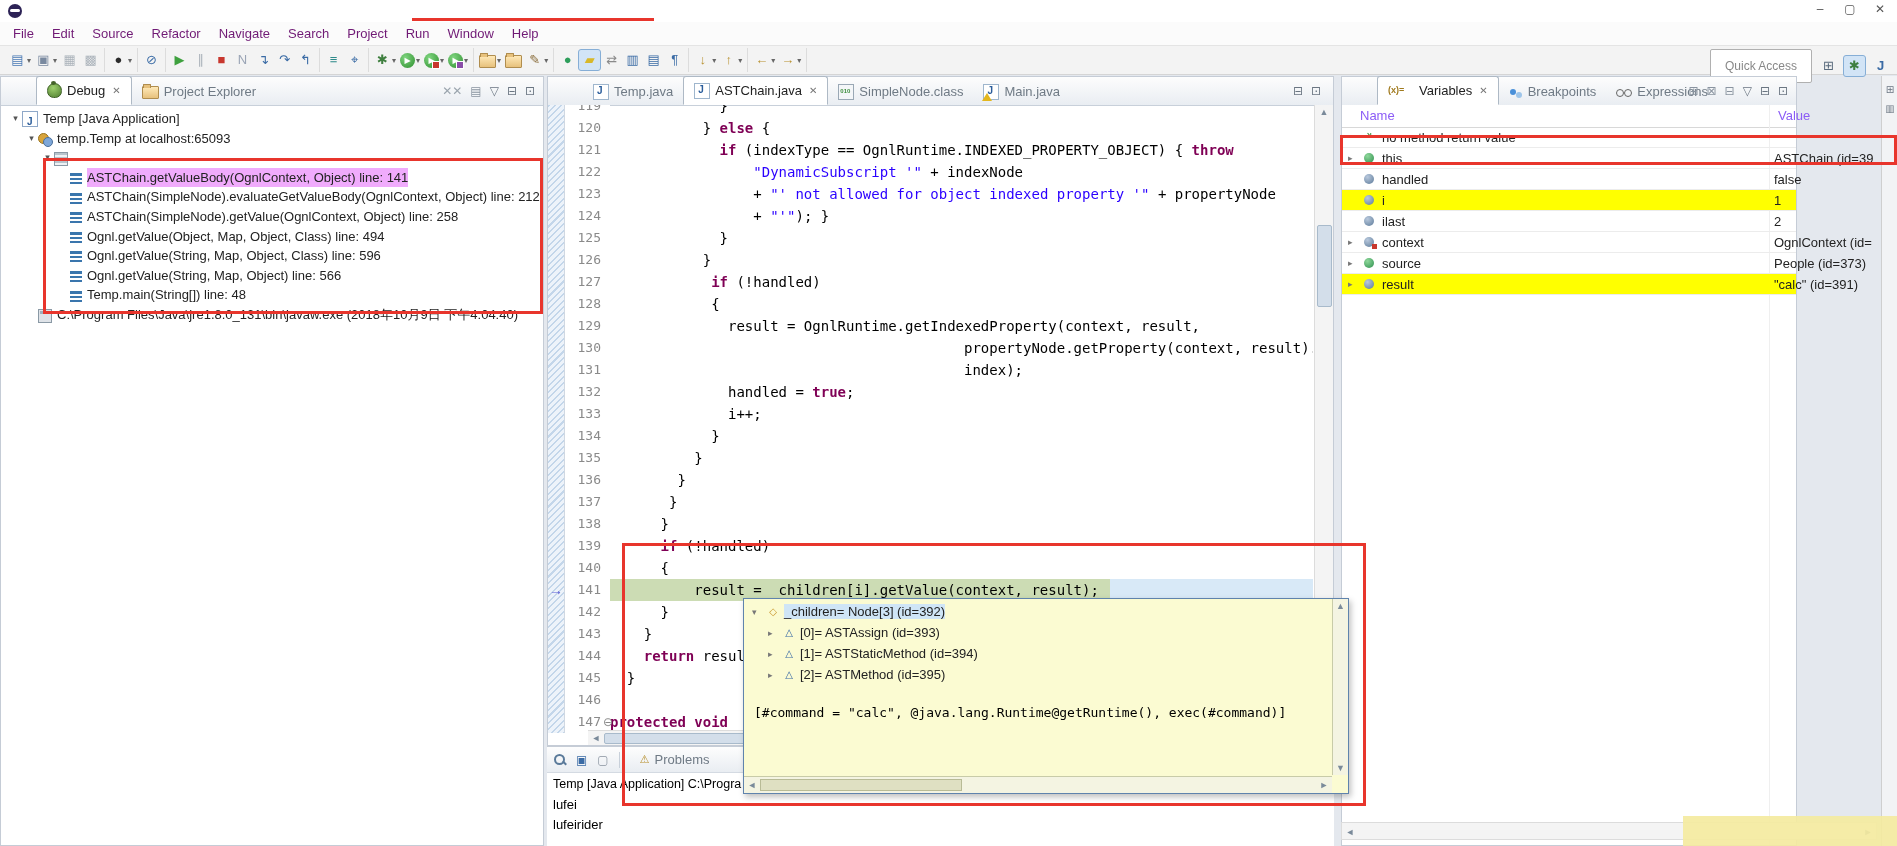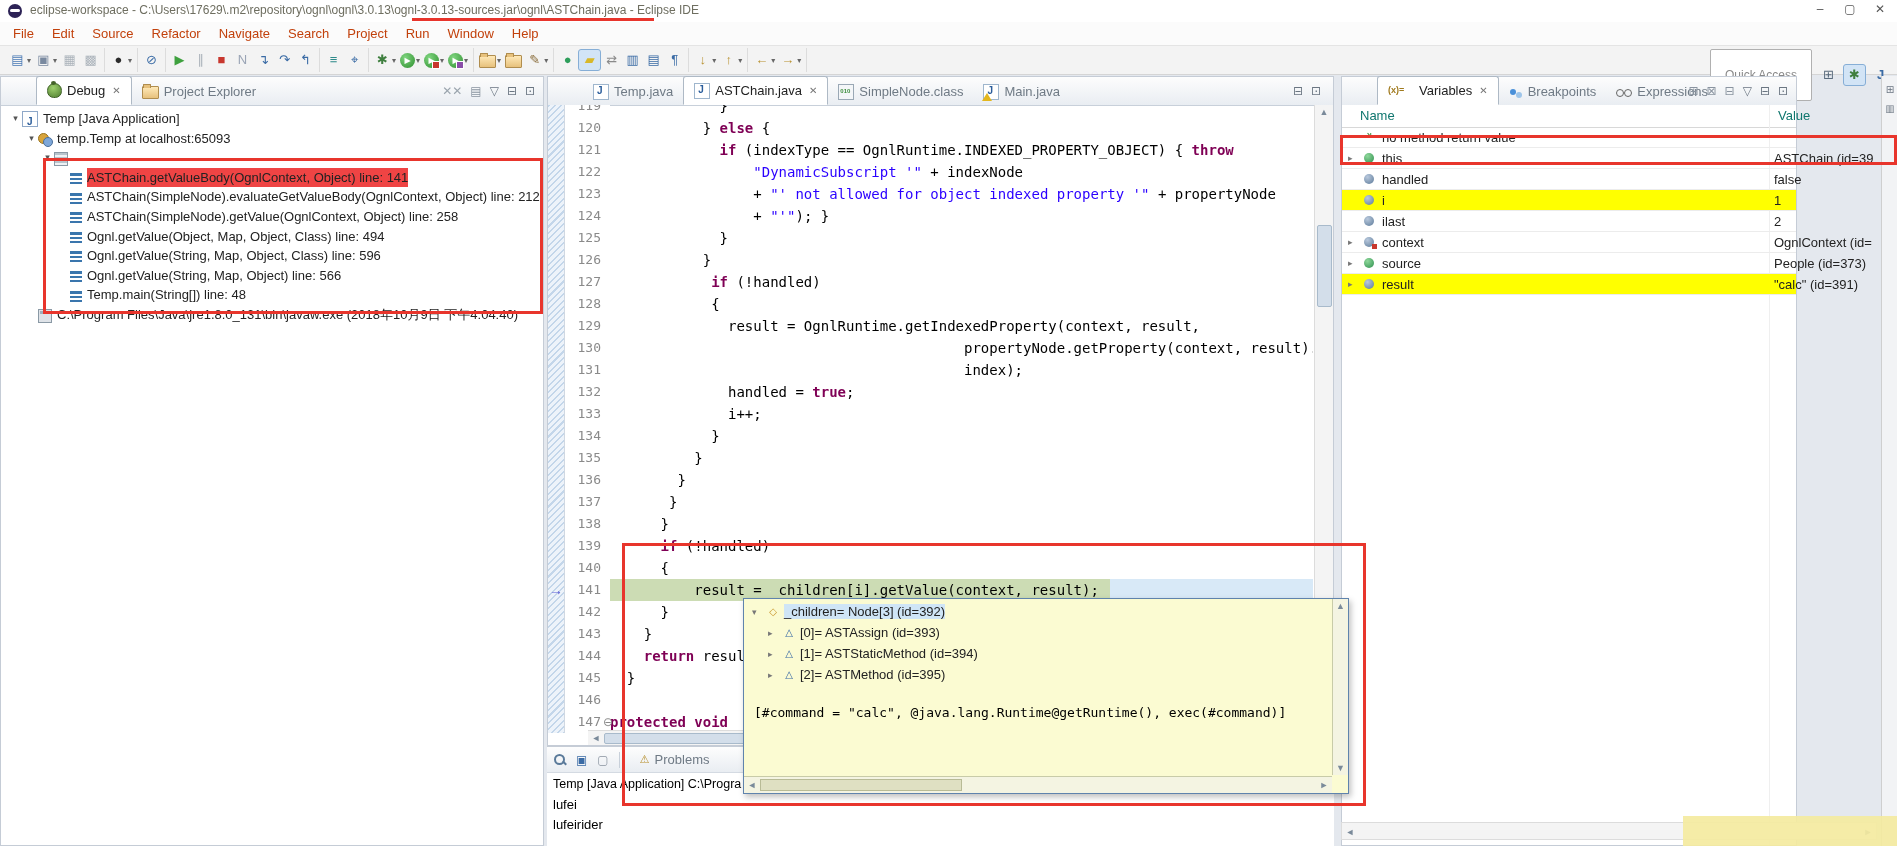--- a/index.html
+++ b/index.html
@@ -8,32 +8,32 @@
   .abs{position:absolute;}
   
   #titlebar{left:0;top:0;width:1897px;height:22px;background:#ffffff;border-bottom:1px solid #e8e8e8;}
   #eclipse-logo{left:8px;top:4px;width:14px;height:14px;border-radius:50%;background:#2c2255;}
   #eclipse-logo::after{content:"";position:absolute;left:2px;top:5px;width:10px;height:3px;background:#fff;border-radius:2px;}
   #title-text{left:30px;top:3px;color:#6e6e60;font-size:12px;white-space:nowrap;}
   #title-underline{left:412px;top:18px;width:242px;height:3px;background:#e8352c;}
   .winbtn{top:2px;width:30px;height:18px;text-align:center;color:#555;font-size:12px;line-height:18px;}
   
   #menubar{left:0;top:22px;width:1897px;height:24px;background:#fbfbfb;border-bottom:1px solid #e4e4e4;display:flex;align-items:center;padding-left:4px;box-sizing:border-box;}
-  .menu-item{padding:2px 9px;color:#c2410c;}
+  .menu-item{padding:2px 9px;color:#701a75;}
   
   #toolbar{left:0;top:46px;width:1897px;height:29px;background:#f3f3f3;border-bottom:1px solid #d5d5d5;display:flex;align-items:center;padding-left:4px;box-sizing:border-box;}
   .tb-group{display:flex;align-items:center;padding:0 3px;border-right:1px solid #dcdcdc;height:24px;}
   .tb-btn{display:flex;align-items:center;height:22px;padding:0 2px;border-radius:3px;}
   .tb-btn .glyph{display:inline-block;width:17px;text-align:center;font-size:13px;line-height:22px;}
   .tb-btn .caret{font-size:8px;color:#666;margin-left:1px;}
   .tb-btn.pressed{background:#d2e4f6;border:1px solid #86aed6;height:20px;}
   .run-circle{display:inline-block;width:15px;height:15px;border-radius:50%;background:radial-gradient(circle at 35% 30%,#7ed47e,#2f8f2f);color:#fff;font-size:8px;line-height:15px;text-align:center;position:relative;}
   .run-badge{position:absolute;right:-1px;bottom:-1px;width:6px;height:6px;border:1px solid #fff;}
   #toolbar-right{position:absolute;right:6px;top:49px;display:flex;align-items:center;gap:6px;}
-  #quick-access{border:1px solid #b0b0b0;border-radius:2px;background:#fff;color:#888;font-size:12px;padding:18px 14px;}
+  #quick-access{border:1px solid #b0b0b0;border-radius:2px;background:#fff;color:#888;font-size:12px;padding:9px 14px;}
   
   .panel{background:#fff;border:1px solid #c5ccd6;box-sizing:border-box;}
   .tabbar{position:absolute;left:0;top:0;right:0;height:28px;background:linear-gradient(#fdfdfd,#e9edf2);border-bottom:1px solid #c8d0da;display:flex;align-items:flex-end;padding-left:35px;}
   .tab{display:flex;align-items:center;gap:5px;height:27px;padding:0 10px;color:#6f7a85;white-space:nowrap;}
   .tab.selected{background:#fff;border:1px solid #aeb9c5;border-bottom:1px solid #fff;border-radius:3px 3px 0 0;color:#222;}
   .tab .close{color:#777;font-size:10px;margin-left:2px;}
   .view-tools{position:absolute;top:0;height:27px;display:flex;align-items:center;gap:8px;padding-right:8px;right:0;}
   .view-tools .vt{color:#6b7682;font-size:12px;}
   
   .ico{display:inline-block;width:14px;height:14px;position:relative;flex:none;}
@@ -72,21 +72,21 @@
   .i-expr::after{content:"";position:absolute;left:8px;top:4px;width:6px;height:6px;border:1px solid #666;border-radius:50%;}
   .i-search{width:13px;height:13px;}
   .i-search::before{content:"";position:absolute;left:1px;top:1px;width:7px;height:7px;border:2px solid #5a7a9a;border-radius:50%;}
   .i-search::after{content:"";position:absolute;left:9px;top:9px;width:5px;height:2px;background:#5a7a9a;transform:rotate(45deg);}
   
   #debug-panel{left:0;top:76px;width:544px;height:770px;}
   #debug-tree{position:absolute;left:0;top:32px;right:2px;}
   .trow{display:flex;align-items:center;height:19.6px;line-height:19.6px;white-space:nowrap;overflow:hidden;}
   .trow .exp{width:13px;color:#555;font-size:9px;text-align:center;flex:none;}
   .trow .txt{margin-left:5px;}
-  .trow .txt.sel{background:#ef4444;}
+  .trow .txt.sel{background:#f0abfc;}
   
   #editor{left:547px;top:76px;width:787px;height:670px;}
   #editor-tools{right:4px;}
   #code-wrap{position:absolute;left:0;top:28px;width:765px;height:628px;overflow:hidden;}
   #ruler{position:absolute;left:0;top:0;width:16px;height:628px;background:repeating-linear-gradient(135deg,#c3d6ea 0 1.5px,#edf3fa 1.5px 4.5px);border-right:1px solid #d0d8e2;}
   #code-lines{margin-left:17px;margin-top:-10px;}
   .code-row{display:flex;height:22px;position:relative;}
   .code-row .ln{width:36px;text-align:right;padding-right:9px;color:#8a8a8a;font:13px/22px "DejaVu Sans Mono",monospace;flex:none;background:#fff;}
   .code-row .ct{flex:1;white-space:pre;font:14px/22px "DejaVu Sans Mono",monospace;color:#000;}
   .code-row.current .ct{background:linear-gradient(90deg,#ccdcb4 0,#ccdcb4 500px,#d8e9f7 500px,#d8e9f7 100%);}
@@ -95,21 +95,21 @@
   .ip-arrow{position:absolute;left:-16px;top:0;color:#5b5bd6;font-weight:bold;font-size:14px;line-height:22px;}
   .foldm{position:absolute;left:38px;top:0;color:#8a8a8a;font-size:12px;line-height:22px;}
   #ed-vscroll{position:absolute;right:0;top:28px;width:18px;height:628px;background:#f4f4f4;border-left:1px solid #dcdcdc;}
   #ed-vthumb{position:absolute;left:2px;top:120px;width:13px;height:80px;background:#d3deea;border:1px solid #a8bacb;border-radius:2px;}
   .scr-arrow{position:absolute;color:#7a8a9a;font-size:9px;width:100%;text-align:center;}
   #ed-hscroll{position:absolute;left:40px;bottom:0;width:726px;height:14px;background:#f4f4f4;border-top:1px solid #dcdcdc;}
   #ed-hthumb{position:absolute;left:16px;top:2px;width:520px;height:9px;background:#d3deea;border:1px solid #a8bacb;border-radius:2px;}
   
   #vars-panel{left:1341px;top:76px;width:456px;height:770px;}
   #vars-header{position:absolute;left:0;top:28px;width:100%;height:22px;border-bottom:1px solid #d8d8d8;background:#fff;}
-  #vars-header .colname{position:absolute;top:3px;color:#0f766e;}
+  #vars-header .colname{position:absolute;top:3px;color:#8b5cf6;}
   #vars-colsep{position:absolute;left:427px;top:28px;width:1px;height:740px;background:#efefef;}
   #vars-rows{position:absolute;left:0;top:50px;right:0;}
   .vrow{display:flex;align-items:center;height:20px;border-bottom:1px solid #ececec;position:relative;white-space:nowrap;}
   .vrow .exp{width:14px;padding-left:6px;color:#777;font-size:9px;flex:none;}
   .vrow .nm{margin-left:6px;}
   .vrow .val{position:absolute;left:432px;}
   .vrow.hl{background:#ffff00;}
   #vars-i-box{left:-2px;top:58px;width:551px;height:24px;border:3px solid #e8352c;z-index:30;}
   #vars-hscroll{left:1341px;top:822px;width:536px;height:18px;background:#f4f4f4;border:1px solid #dcdcdc;box-sizing:border-box;}
   
@@ -139,21 +139,20 @@
   #red-rect-2{left:622px;top:543px;width:738px;height:257px;}
   #toast{left:1683px;top:816px;width:214px;height:30px;background:rgba(244,234,160,0.92);z-index:50;}
 </style>
 </head>
 <body>
 
 <div id="root">
 
   <div id="titlebar" class="abs">
     <span id="eclipse-logo" class="abs"></span>
-    <span id="title-text" class="abs">eclipse-workspace - C:\Users\17629\.m2\repository\ognl\ognl\3.0.13\ognl-3.0.13-sources.jar\ognl\ASTChain.java - Eclipse IDE</span>
     <span id="title-underline" class="abs"></span>
     <span id="win-controls" class="abs" style="right:2px;top:0;display:flex;">
         <span class="winbtn">–</span>
         <span class="winbtn">▢</span>
         <span class="winbtn">✕</span>
       </span>
   </div>
 
   <div id="menubar" class="abs">
       <span class="menu-item">File</span>

